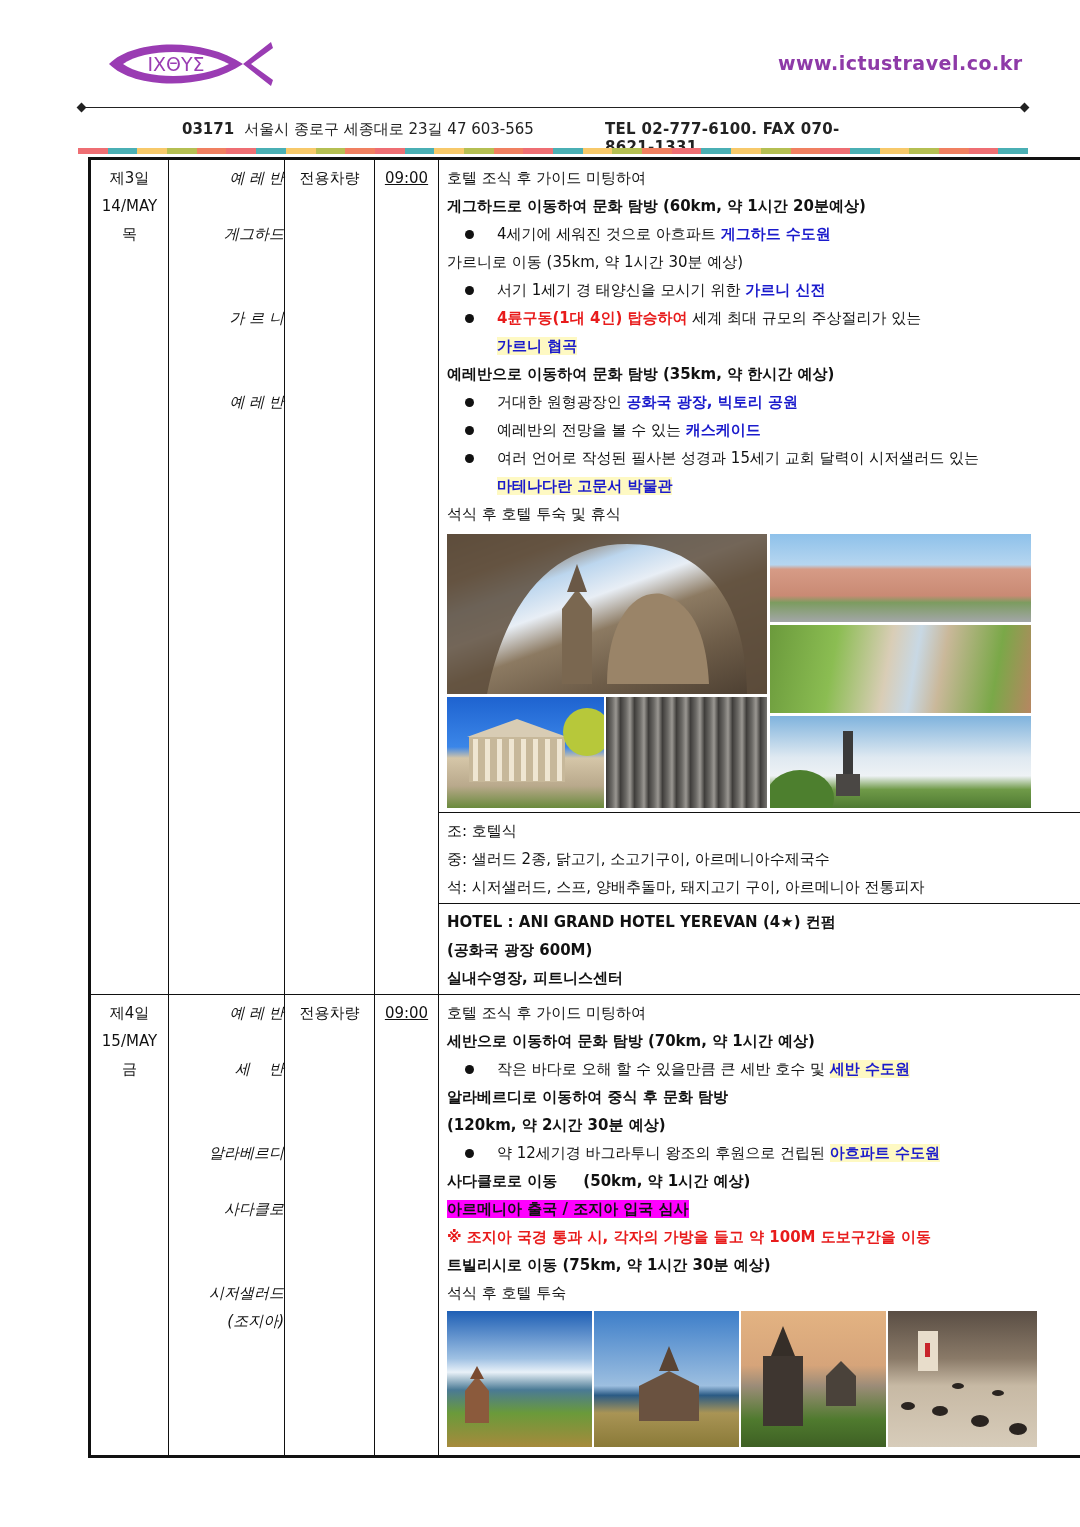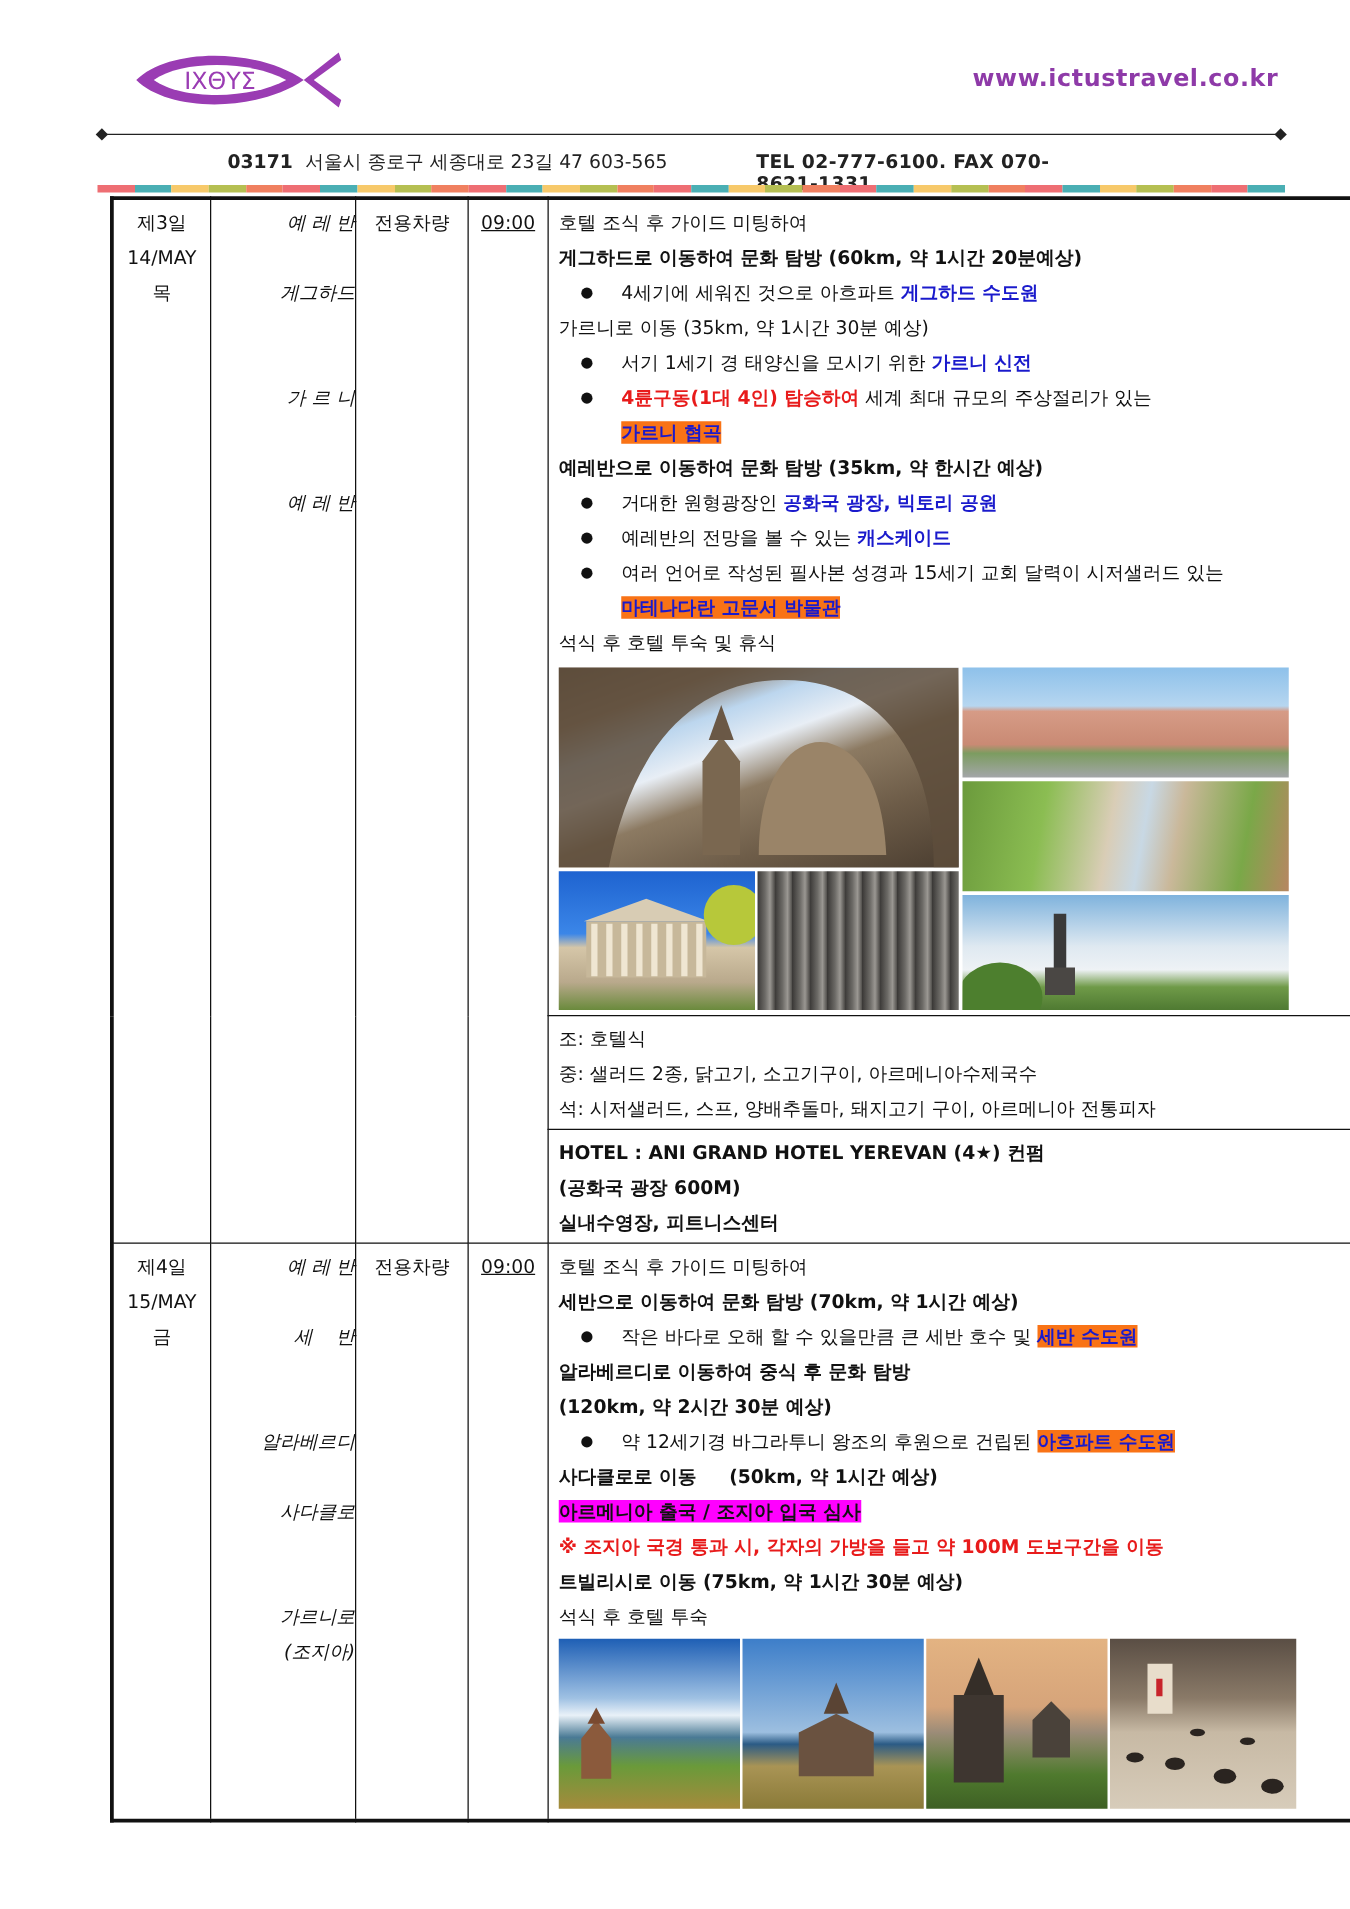--- a/index.html
+++ b/index.html
@@ -32,21 +32,21 @@
   .cell-inner { padding-top: 4px; }
   .place { display: block; }
   .gap1 { height: 28px; }
   .line { display: block; white-space: nowrap; }
   .bold { font-weight: bold; }
   .bullet { display: block; padding-left: 50px; position: relative; white-space: nowrap; }
   .bullet .dot { position: absolute; left: 18px; top: 10px; width: 9px; height: 9px; border-radius: 50%; background: #111; }
   .bullet.cont { padding-left: 50px; }
   .blue { color: #1a1acc; font-weight: bold; }
   .red { color: #e81b1b; font-weight: bold; }
-  .hl { background: #f97316; }
+  .hl { background: #fef9c3; }
   .hl-mag { background: #ff00ff; font-weight: bold; }
 
   .photos1 { position: relative; width: 584px; height: 274px; margin: 6px 0 4px 0; }
   .ph { position: absolute; overflow: hidden; }
   .photos2 { position: relative; width: 590px; height: 136px; margin: 4px 0 8px 0; }
   .meal-cell, .hotel-cell { padding: 4px 8px 2px 8px; }
 </style>
 </head>
 <body>
 
@@ -215,21 +215,21 @@
         <span class="place">예 레 반</span>
         <div class="gap1"></div>
         <span class="place" style="white-space:pre">세    반</span>
         <div class="gap1"></div>
             <div class="gap1"></div>
         <span class="place">알라베르디</span>
         <div class="gap1"></div>
         <span class="place">사다클로</span>
         <div class="gap1"></div>
             <div class="gap1"></div>
-        <span class="place">가르니로</span>
+        <span class="place">시저샐러드</span>
         <span class="place">(조지아)</span>
       </div>
     </td>
     <td class="c3">
       <div class="cell-inner"><span>전용차량</span></div>
     </td>
     <td class="c4">
       <div class="cell-inner"><span>09:00</span></div>
     </td>
     <td class="c5">

